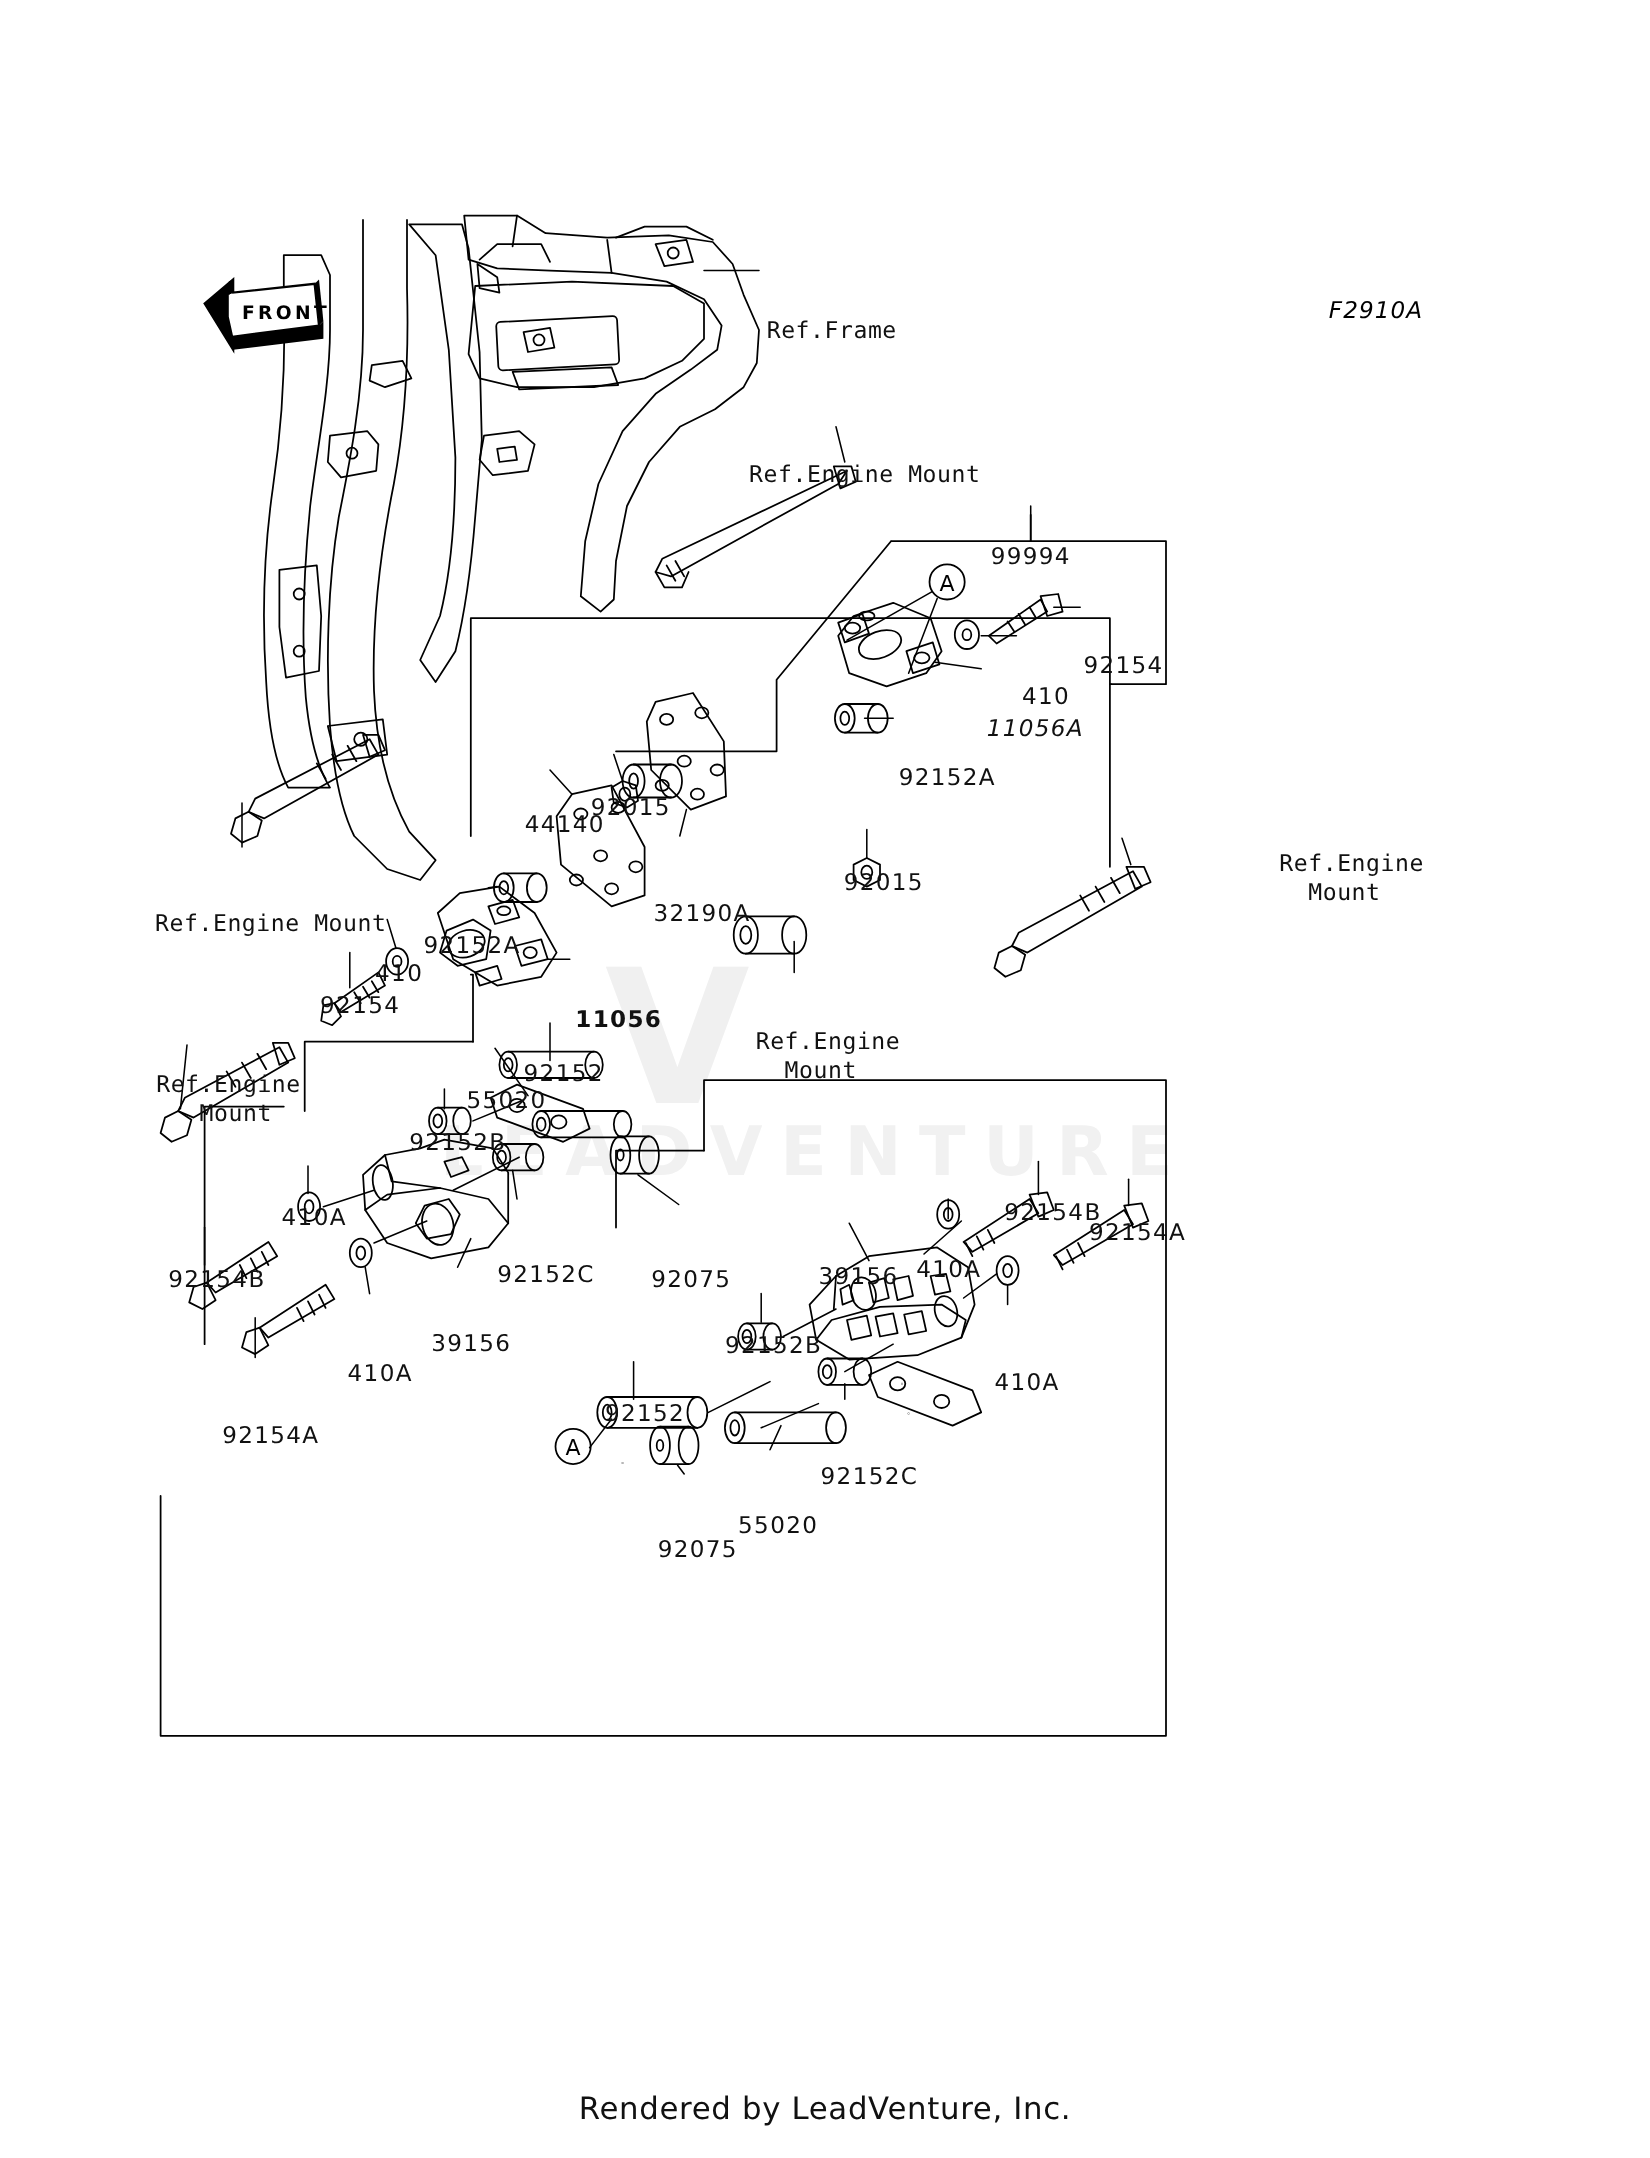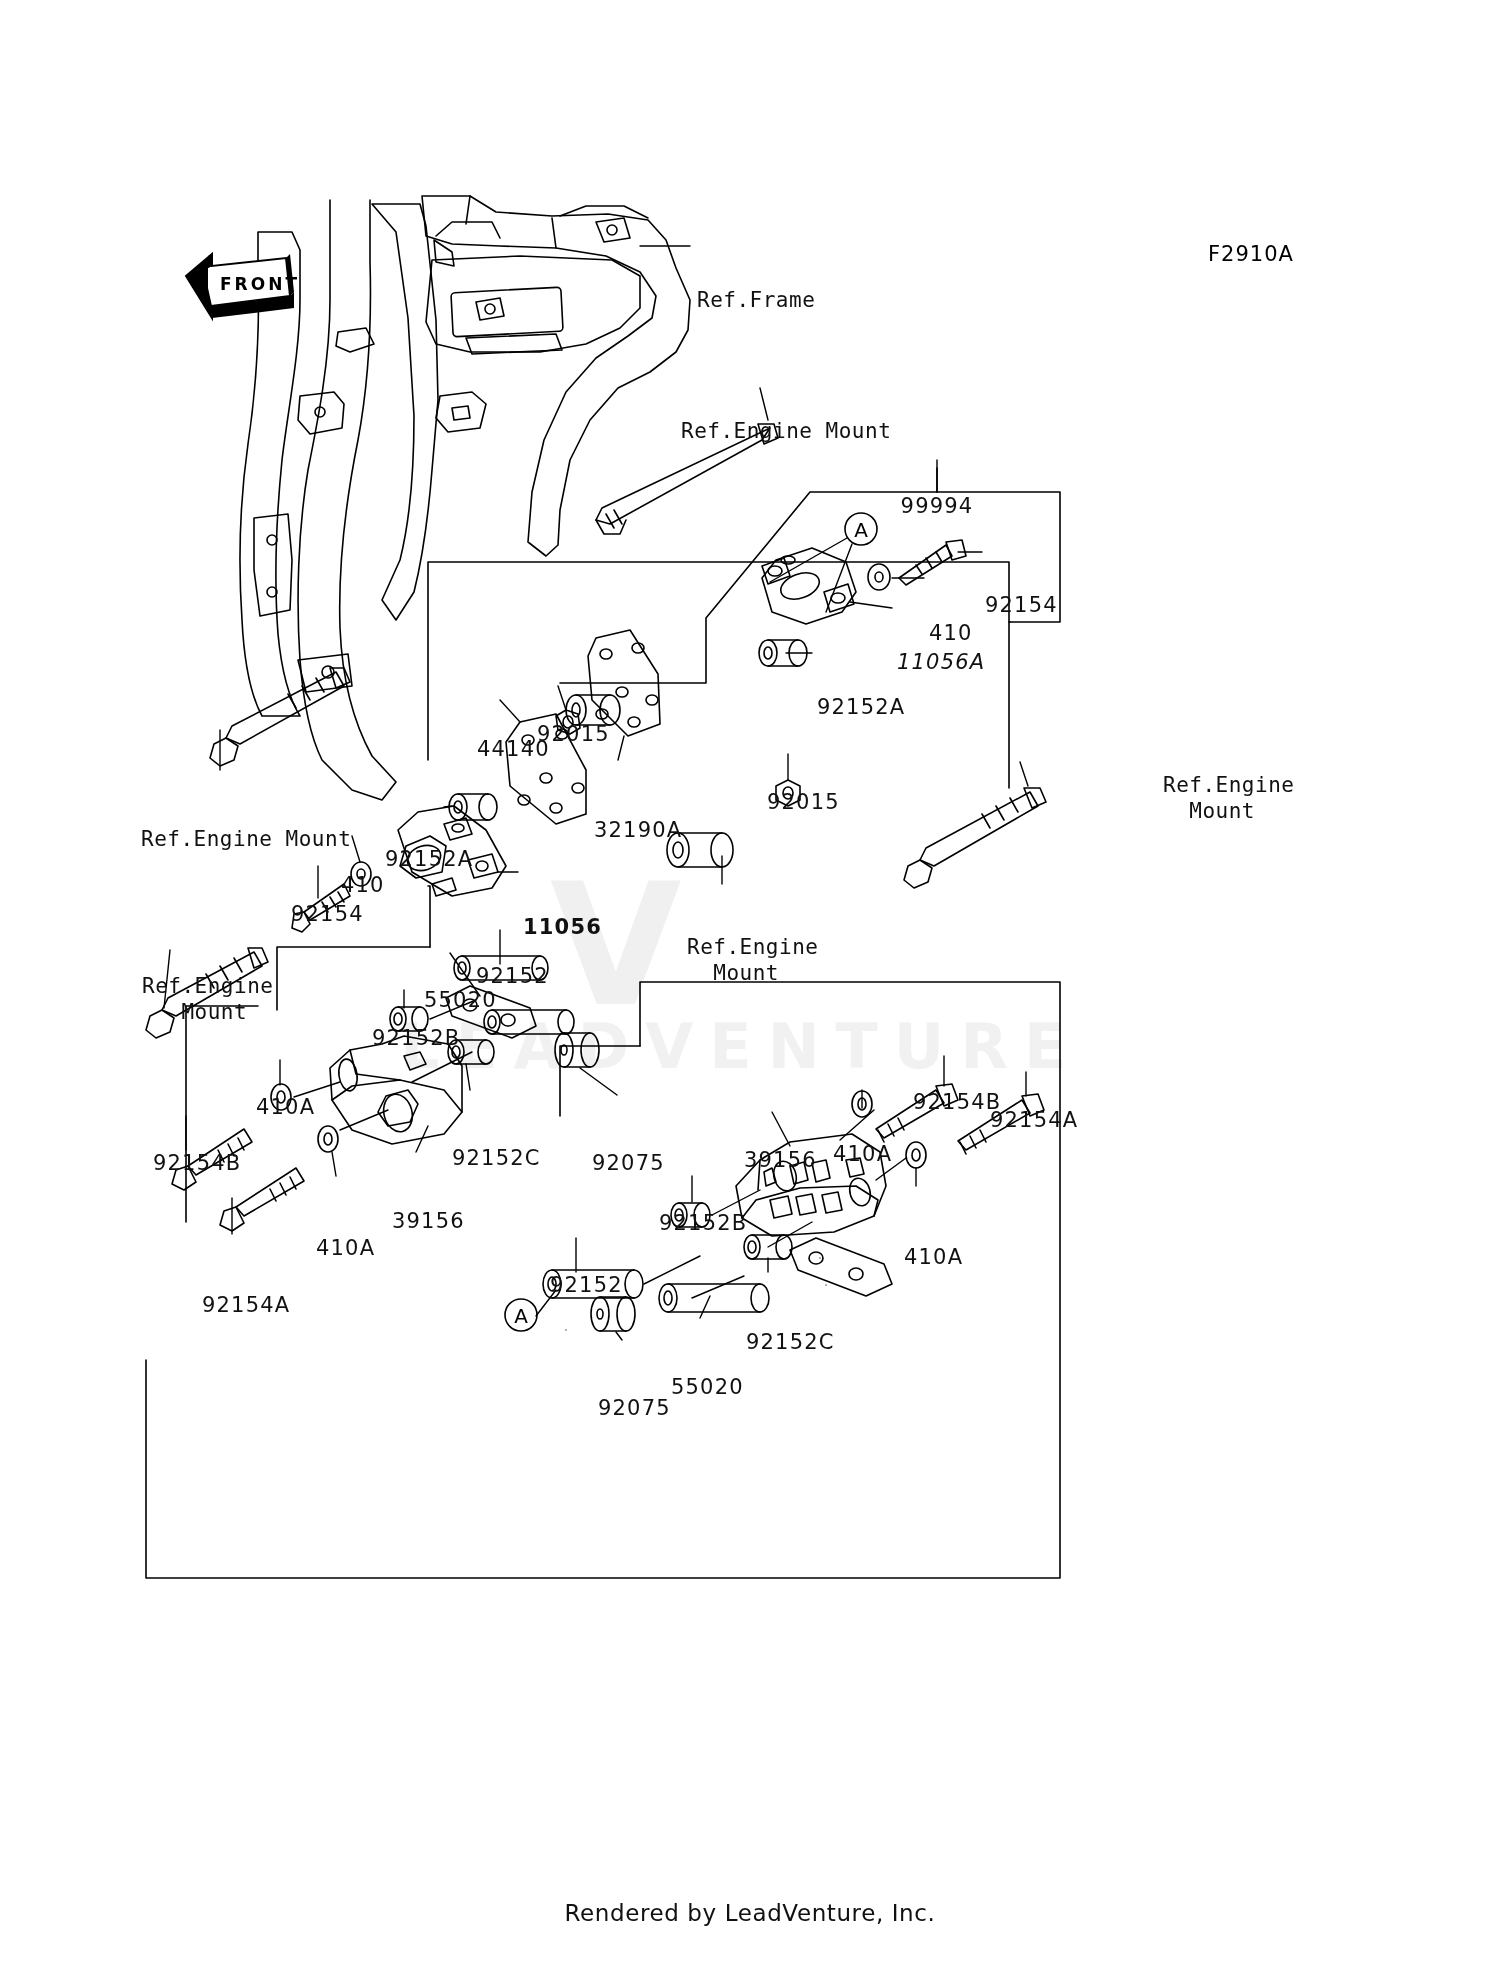--- a/index.html
+++ b/index.html
@@ -22,28 +22,28 @@
     line-height:1.25;
     margin-top:47px;
   }
   .lbl.mono{
     font-family:"DejaVu Sans Mono","Liberation Mono",monospace;
     letter-spacing:0.5px;
   }
   .lbl.ctr{transform:translateX(-50%);text-align:right;}
 
   #diagcode{
-    position:absolute;left:1208px;top:242px;
+    position:absolute;left:1208px;top:270px;
     font-family:"DejaVu Sans","Liberation Sans",sans-serif;
-    font-size:21px;letter-spacing:1px;
+    font-size:21px;letter-spacing:1px;font-style:italic;
   }
   #footer{
     position:absolute;left:0;top:1900px;width:1500px;text-align:center;
     font-family:"DejaVu Sans","Liberation Sans",sans-serif;
-    font-size:23px;letter-spacing:.6px;color:#111;
+    font-size:28px;letter-spacing:.6px;color:#111;
   }
   
   #wm{
     position:absolute;left:430px;top:860px;width:640px;height:260px;
     pointer-events:none;user-select:none;
   }
   #wm .wmv{
     position:absolute;left:120px;top:0px;width:220px;height:150px;
     color:#f0f0f0;font-size:170px;font-weight:bold;line-height:1;
     font-family:"DejaVu Sans","Liberation Sans",sans-serif;

